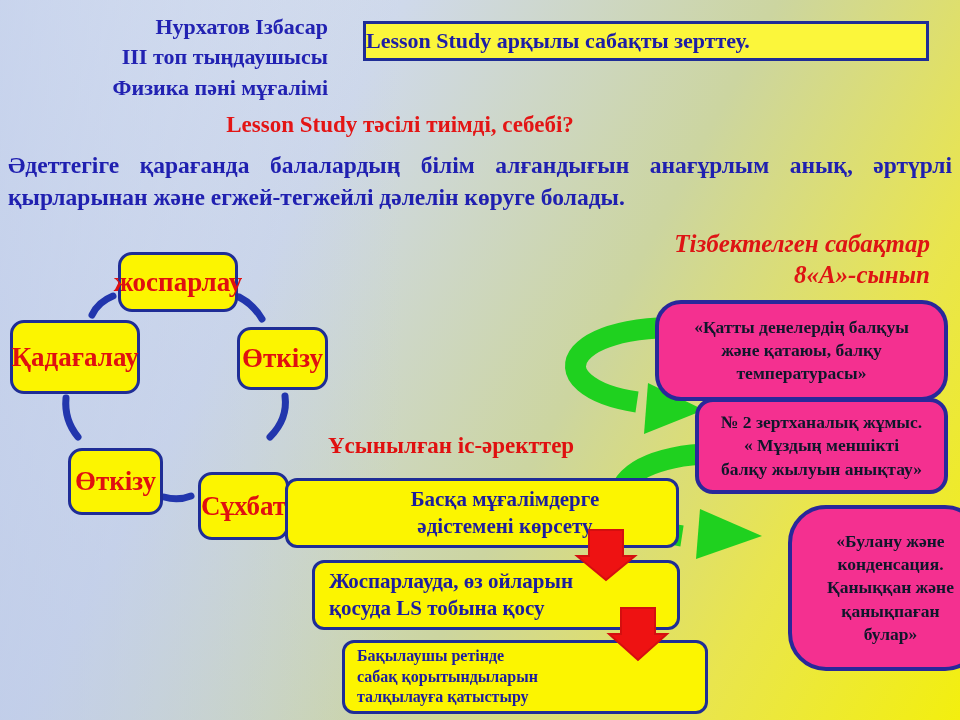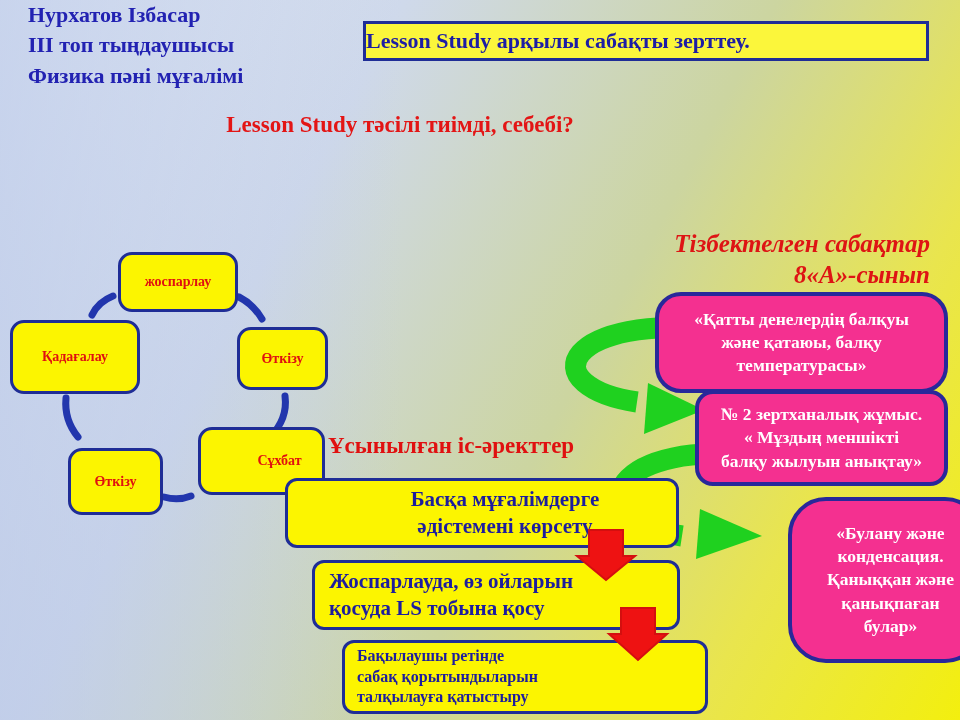--- a/index.html
+++ b/index.html
@@ -6,21 +6,21 @@
   .slide{
     position:relative;width:960px;height:720px;overflow:hidden;
     font-family:"Liberation Serif", serif;
     background:
       linear-gradient(to right, rgba(186,200,232,.65) 0%, rgba(186,200,232,0) 42%),
       linear-gradient(118deg,#e4ebf6 0%,#cfd9eb 30%,#ccd5a0 58%,#e9e54e 80%,#f3ef0e 100%);
   }
   .abs{position:absolute;}
   .layer{position:absolute;left:0;top:0;pointer-events:none;}
   .author{
-    left:28px;top:0;width:300px;text-align:left;color:#2222b2;
+    left:28px;top:12px;width:300px;text-align:right;color:#2222b2;
     font-weight:bold;font-size:22px;line-height:1.38;white-space:pre-line;
   }
   .titlebox{
     left:363px;top:21px;width:560px;height:34px;background:#fbf63b;
     border:3px solid #1f2d96;display:flex;align-items:center;justify-content:flex-start;
     color:#1d1da5;font-weight:bold;font-size:22px;
   }
   .subtitle{
     left:140px;top:112px;width:520px;text-align:center;color:#e31515;
     font-weight:bold;font-size:23px;
@@ -31,31 +31,31 @@
   }
   .seqtitle{
     left:530px;top:228px;width:400px;text-align:right;color:#de1414;
     font-weight:bold;font-style:italic;font-size:25px;line-height:1.25;white-space:pre-line;
   }
   .actionslabel{
     left:328px;top:433px;width:340px;color:#e01010;font-weight:bold;font-size:23px;
   }
   .node{
     background:#fcf500;border:3px solid #1f2d96;border-radius:14px;color:#e01010;
-    font-weight:bold;display:flex;align-items:center;justify-content:center;font-size:14px;
+    font-weight:bold;display:flex;align-items:center;justify-content:center;font-size:27px;
   }
   #node-plan{left:118px;top:252px;width:114px;height:54px;}
   #node-conduct-r{left:237px;top:327px;width:85px;height:57px;}
   #node-observe{left:10px;top:320px;width:124px;height:68px;}
   #node-conduct-b{left:68px;top:448px;width:89px;height:61px;}
-  #node-interview{left:198px;top:427px;width:85px;height:62px;padding-left:36px;}
+  #node-interview{left:198px;top:472px;width:85px;height:62px;}
   .lesson{
-    background:#f43090;border:4px solid #28289a;color:#ffffff;font-weight:bold;
+    background:#f43090;border:4px solid #28289a;color:#0f172a;font-weight:bold;
     text-align:center;display:flex;align-items:center;justify-content:center;
-    white-space:pre-line;font-size:17.5px;line-height:1.32;
+    white-space:pre-line;font-size:17.5px;line-height:1.32;margin-top:8px;
   }
   #lesson-1{left:655px;top:292px;width:285px;height:93px;border-radius:26px;}
   #lesson-2{left:695px;top:390px;width:245px;height:88px;border-radius:18px;}
   #lesson-3{left:788px;top:497px;width:177px;height:158px;border-radius:38px;padding-left:10px;}
   .action{
     background:#fcf500;border:3px solid #1f2d96;border-radius:12px;color:#1d1d9e;
     font-weight:bold;white-space:pre-line;font-size:21px;line-height:1.28;
     display:flex;align-items:center;padding-left:46px;
   }
   #action-1{left:285px;top:478px;width:342px;height:64px;justify-content:center;text-align:center;}
@@ -88,20 +88,21 @@
     </g>
   </svg>
 
   <div class="abs author">Нурхатов Ізбасар
 ІІІ топ тыңдаушысы
 Физика пәні  мұғалімі</div>
   <div class="abs titlebox">
     <span>Lesson Study арқылы сабақты зерттеу.</span>
   </div>
   <div class="abs subtitle">Lesson Study тәсілі тиімді, себебі?</div>
+  <div class="abs paragraph">Әдеттегіге қарағанда балалардың білім алғандығын анағұрлым анық, әртүрлі қырларынан және егжей-тегжейлі дәлелін көруге болады.</div>
   <div class="abs seqtitle">Тізбектелген сабақтар
 8«А»-сынып</div>
   <div class="abs actionslabel">Ұсынылған іс-әректтер</div>
 
   <div class="abs node" id="node-plan">
     <span>жоспарлау</span>
   </div>
   <div class="abs node" id="node-conduct-r">
     <span>Өткізу</span>
   </div>

